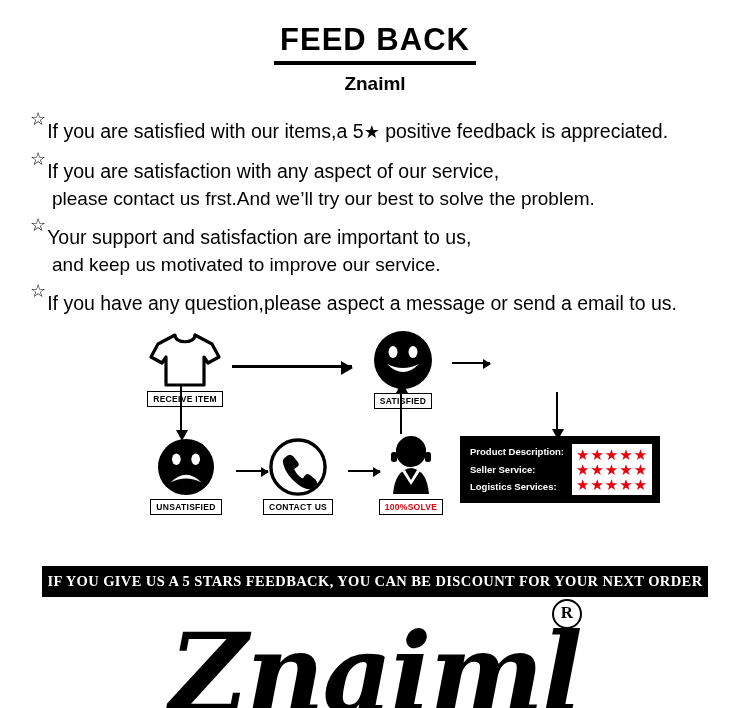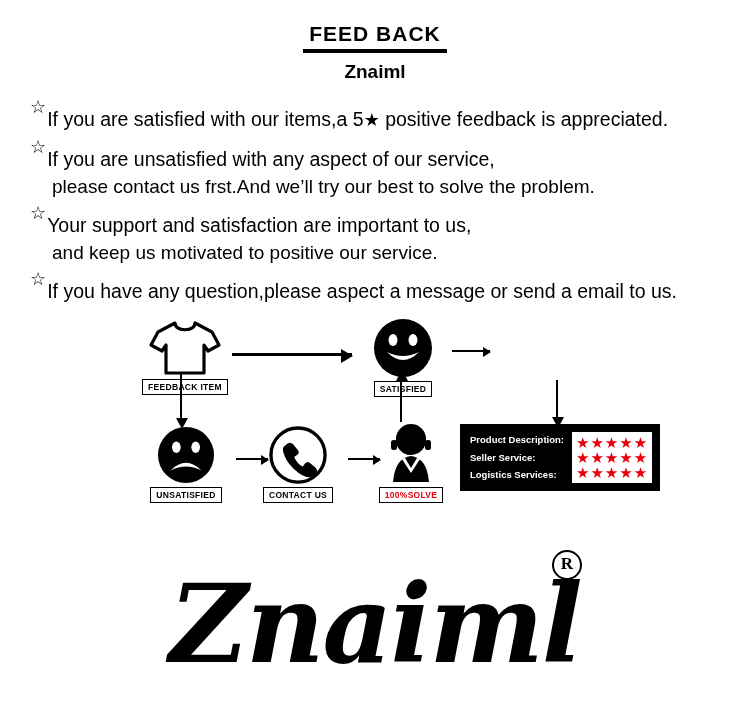--- a/index.html
+++ b/index.html
@@ -22,21 +22,21 @@
     height: 708px;
     background: #fff;
   }
 
   
   .header {
     text-align: center;
     padding-top: 22px;
   }
   .header-title {
-    font-size: 21px;
+    font-size: 31px;
     font-weight: bold;
     letter-spacing: 1px;
     display: inline-block;
     padding: 0 6px 3px 6px;
     border-bottom: 4px solid #000;
   }
   .brand-sub {
     text-align: center;
     font-size: 19px;
     font-weight: bold;
@@ -243,45 +243,45 @@
 
   <div class="bullets">
 
     <div class="bullet-row">
       <span class="bullet-star">☆</span>
       <span class="bullet-text"><span>If you are satisfied with our items,a 5</span><span class="inline-star">★</span><span> positive feedback is appreciated.</span></span>
     </div>
 
     <div class="bullet-row">
       <span class="bullet-star">☆</span>
-      <span class="bullet-text">If you are unsatisfied with any aspect of our service,</span>
+      <span class="bullet-text">If you are satisfaction with any aspect of our service,</span>
     </div>
     <div class="bullet-cont">please contact us frst.And we’ll try our best to solve the problem.</div>
 
     <div class="bullet-row">
       <span class="bullet-star">☆</span>
       <span class="bullet-text">Your support and satisfaction are important to us,</span>
     </div>
-    <div class="bullet-cont">and keep us motivated to positive our service.</div>
+    <div class="bullet-cont">and keep us motivated to improve our service.</div>
 
     <div class="bullet-row">
       <span class="bullet-star">☆</span>
       <span class="bullet-text">If you have any question,please aspect a message or send a email to us.</span>
     </div>
   </div>
 
   <div class="flow">
 
     <div class="node" style="left:140px; top:2px; width:90px;">
       <div style="display:flex;justify-content:center;height:56px;">
         <svg width="74" height="56" viewBox="0 0 74 56">
           <path d="M27 3 L10 12 L3 25 L14 31 L18 25 L18 53 L56 53 L56 25 L60 31 L71 25 L64 12 L47 3 C47 12 27 12 27 3 Z" fill="none" stroke="#000" stroke-width="3.2" stroke-linejoin="round"></path>
         </svg>
       </div>
-      <div class="cap">FEEDBACK ITEM</div>
+      <div class="cap">RECEIVE ITEM</div>
     </div>
 
     <div class="arrow-h" style="left:232px; top:35px; width:120px;"></div>
 
     <div class="node" style="left:360px; top:0px; width:86px;">
       <div style="display:flex;justify-content:center;height:60px;">
         <svg width="60" height="60" viewBox="0 0 60 60">
           <circle cx="30" cy="30" r="29" fill="#000"></circle>
           <ellipse cx="20" cy="22" rx="4.5" ry="6" fill="#fff"></ellipse>
           <ellipse cx="40" cy="22" rx="4.5" ry="6" fill="#fff"></ellipse>
@@ -348,19 +348,20 @@
         <div>Logistics Services:</div>
       </div>
       <div class="ratings-stars">
         <div class="star-row">★★★★★</div>
         <div class="star-row">★★★★★</div>
         <div class="star-row">★★★★★</div>
       </div>
     </div>
   </div>
 
+  <div class="banner">IF YOU GIVE US A 5 STARS FEEDBACK, YOU CAN BE DISCOUNT FOR YOUR NEXT ORDER</div>
 
   <div class="logo-wrap">
     <span class="logo-text">Znaiml</span>
     <span class="reg-mark">R</span>
   </div>
 
 </div>
 
 </body></html>

